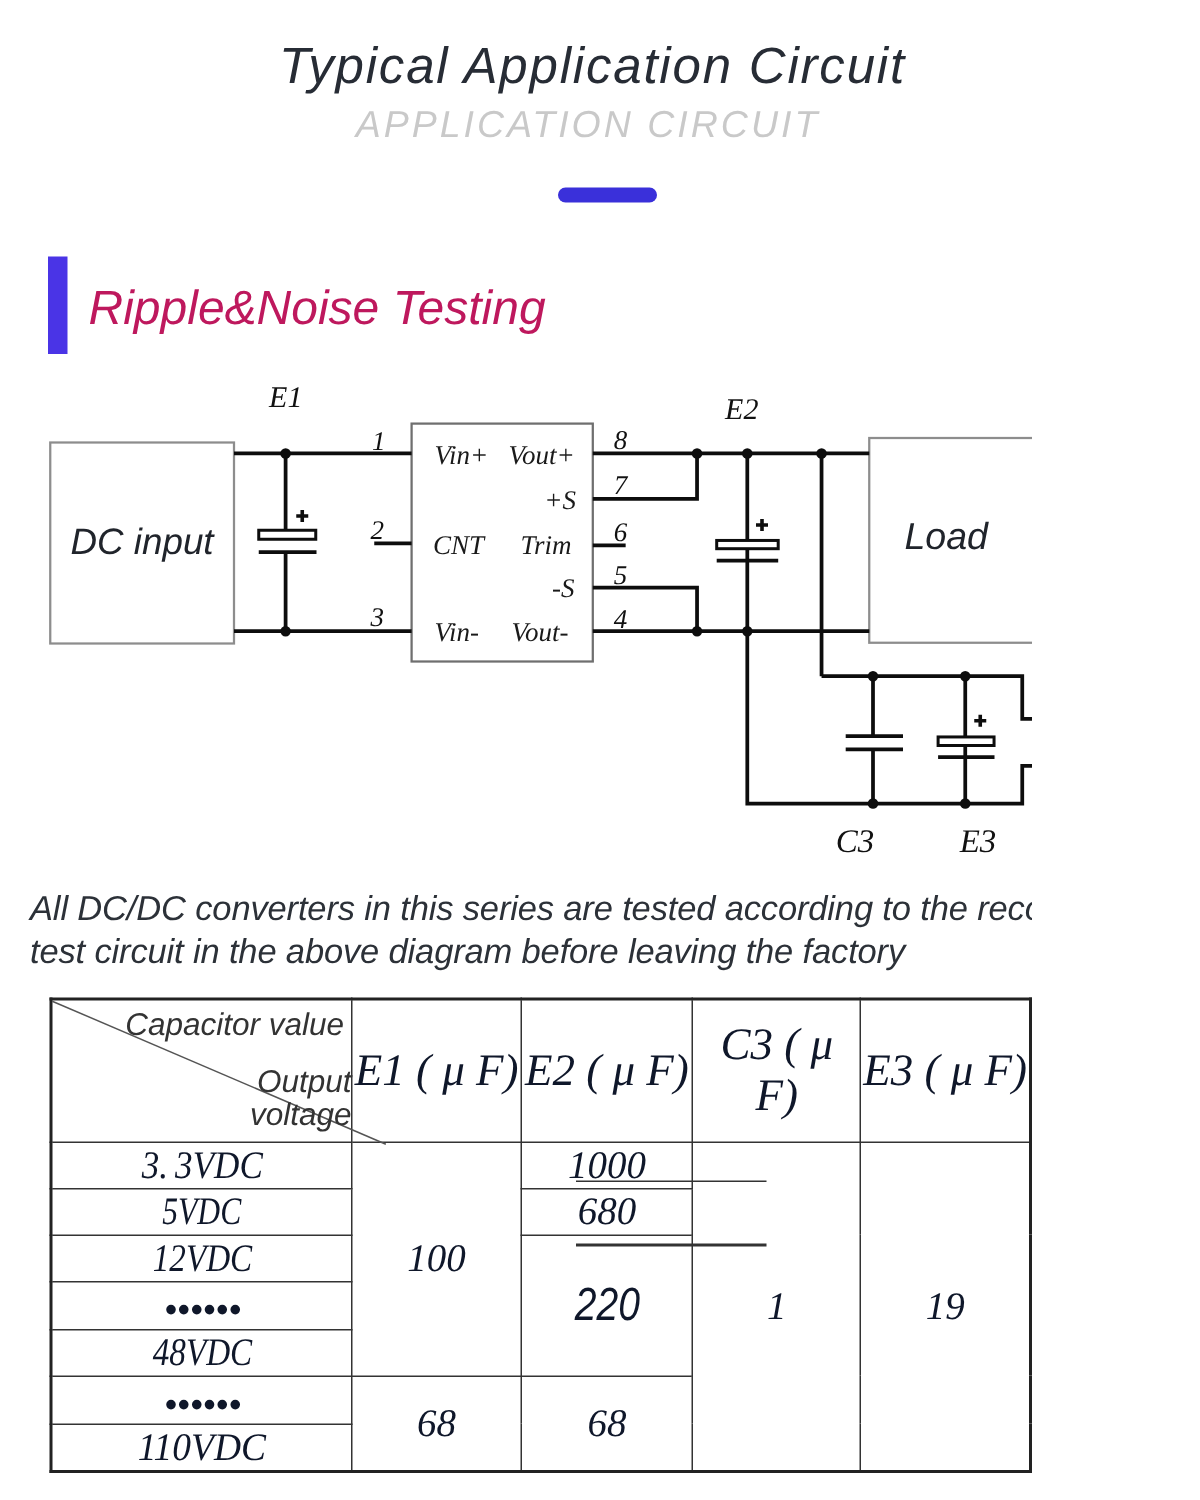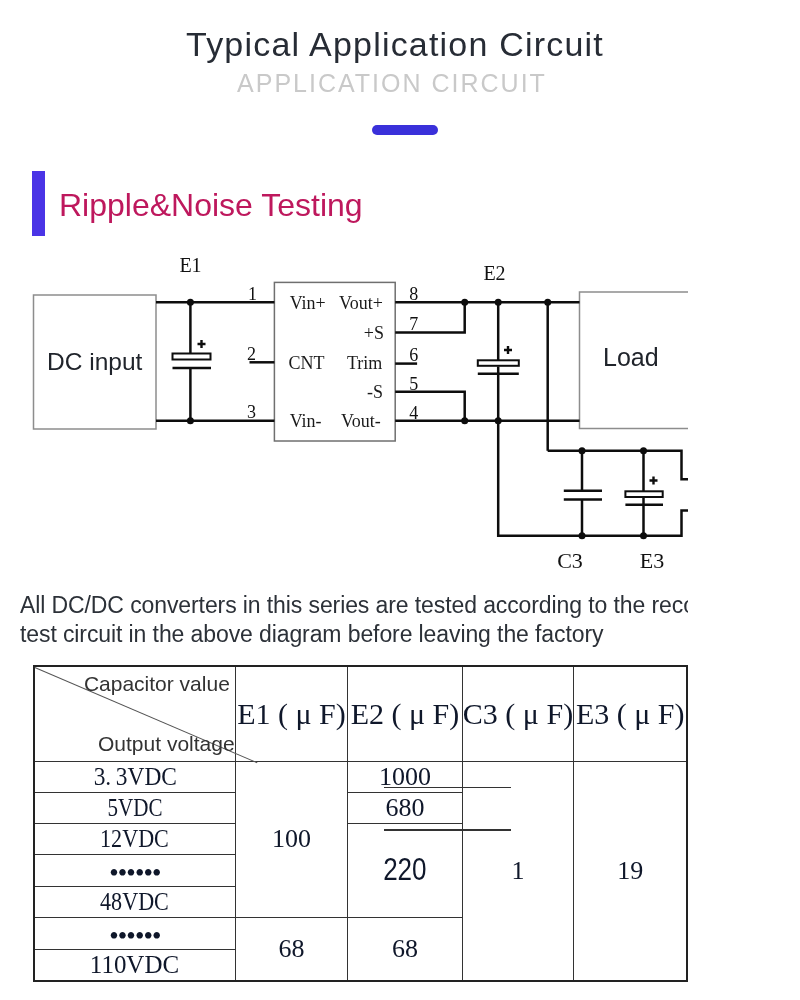--- a/index.html
+++ b/index.html
@@ -1,17 +1,17 @@
 <!DOCTYPE html>
 <html><head>
 <meta charset="utf-8">
 <style>
   html,body{margin:0;padding:0;background:#fff;}
   #page{position:relative;width:688px;height:1000px;background:#fff;overflow:hidden;
-        font-family:"Liberation Sans",sans-serif;}
+        font-family:"Liberation Sans",sans-serif;font-style:italic;}
   .abs{position:absolute;}
   #title{left:-5px;top:26px;width:800px;text-align:center;font-size:34px;line-height:36px;
          color:#272c35;font-weight:normal;letter-spacing:1.2px;}
   #subtitle{left:-8px;top:70px;width:800px;text-align:center;font-size:25px;line-height:27px;
             color:#c9c9c9;letter-spacing:2px;}
   #bluedash{left:372px;top:125px;width:66px;height:10px;border-radius:5px;background:#3a30da;}
   #bluebar{left:32px;top:171px;width:13px;height:65px;background:#4a34e6;}
   #ripple{left:59px;top:188px;font-size:32px;line-height:34px;color:#be185d;}
   #para{left:20px;top:590.5px;white-space:nowrap;font-size:23px;line-height:29.5px;color:#2c3138;letter-spacing:-0.1px;}
   

